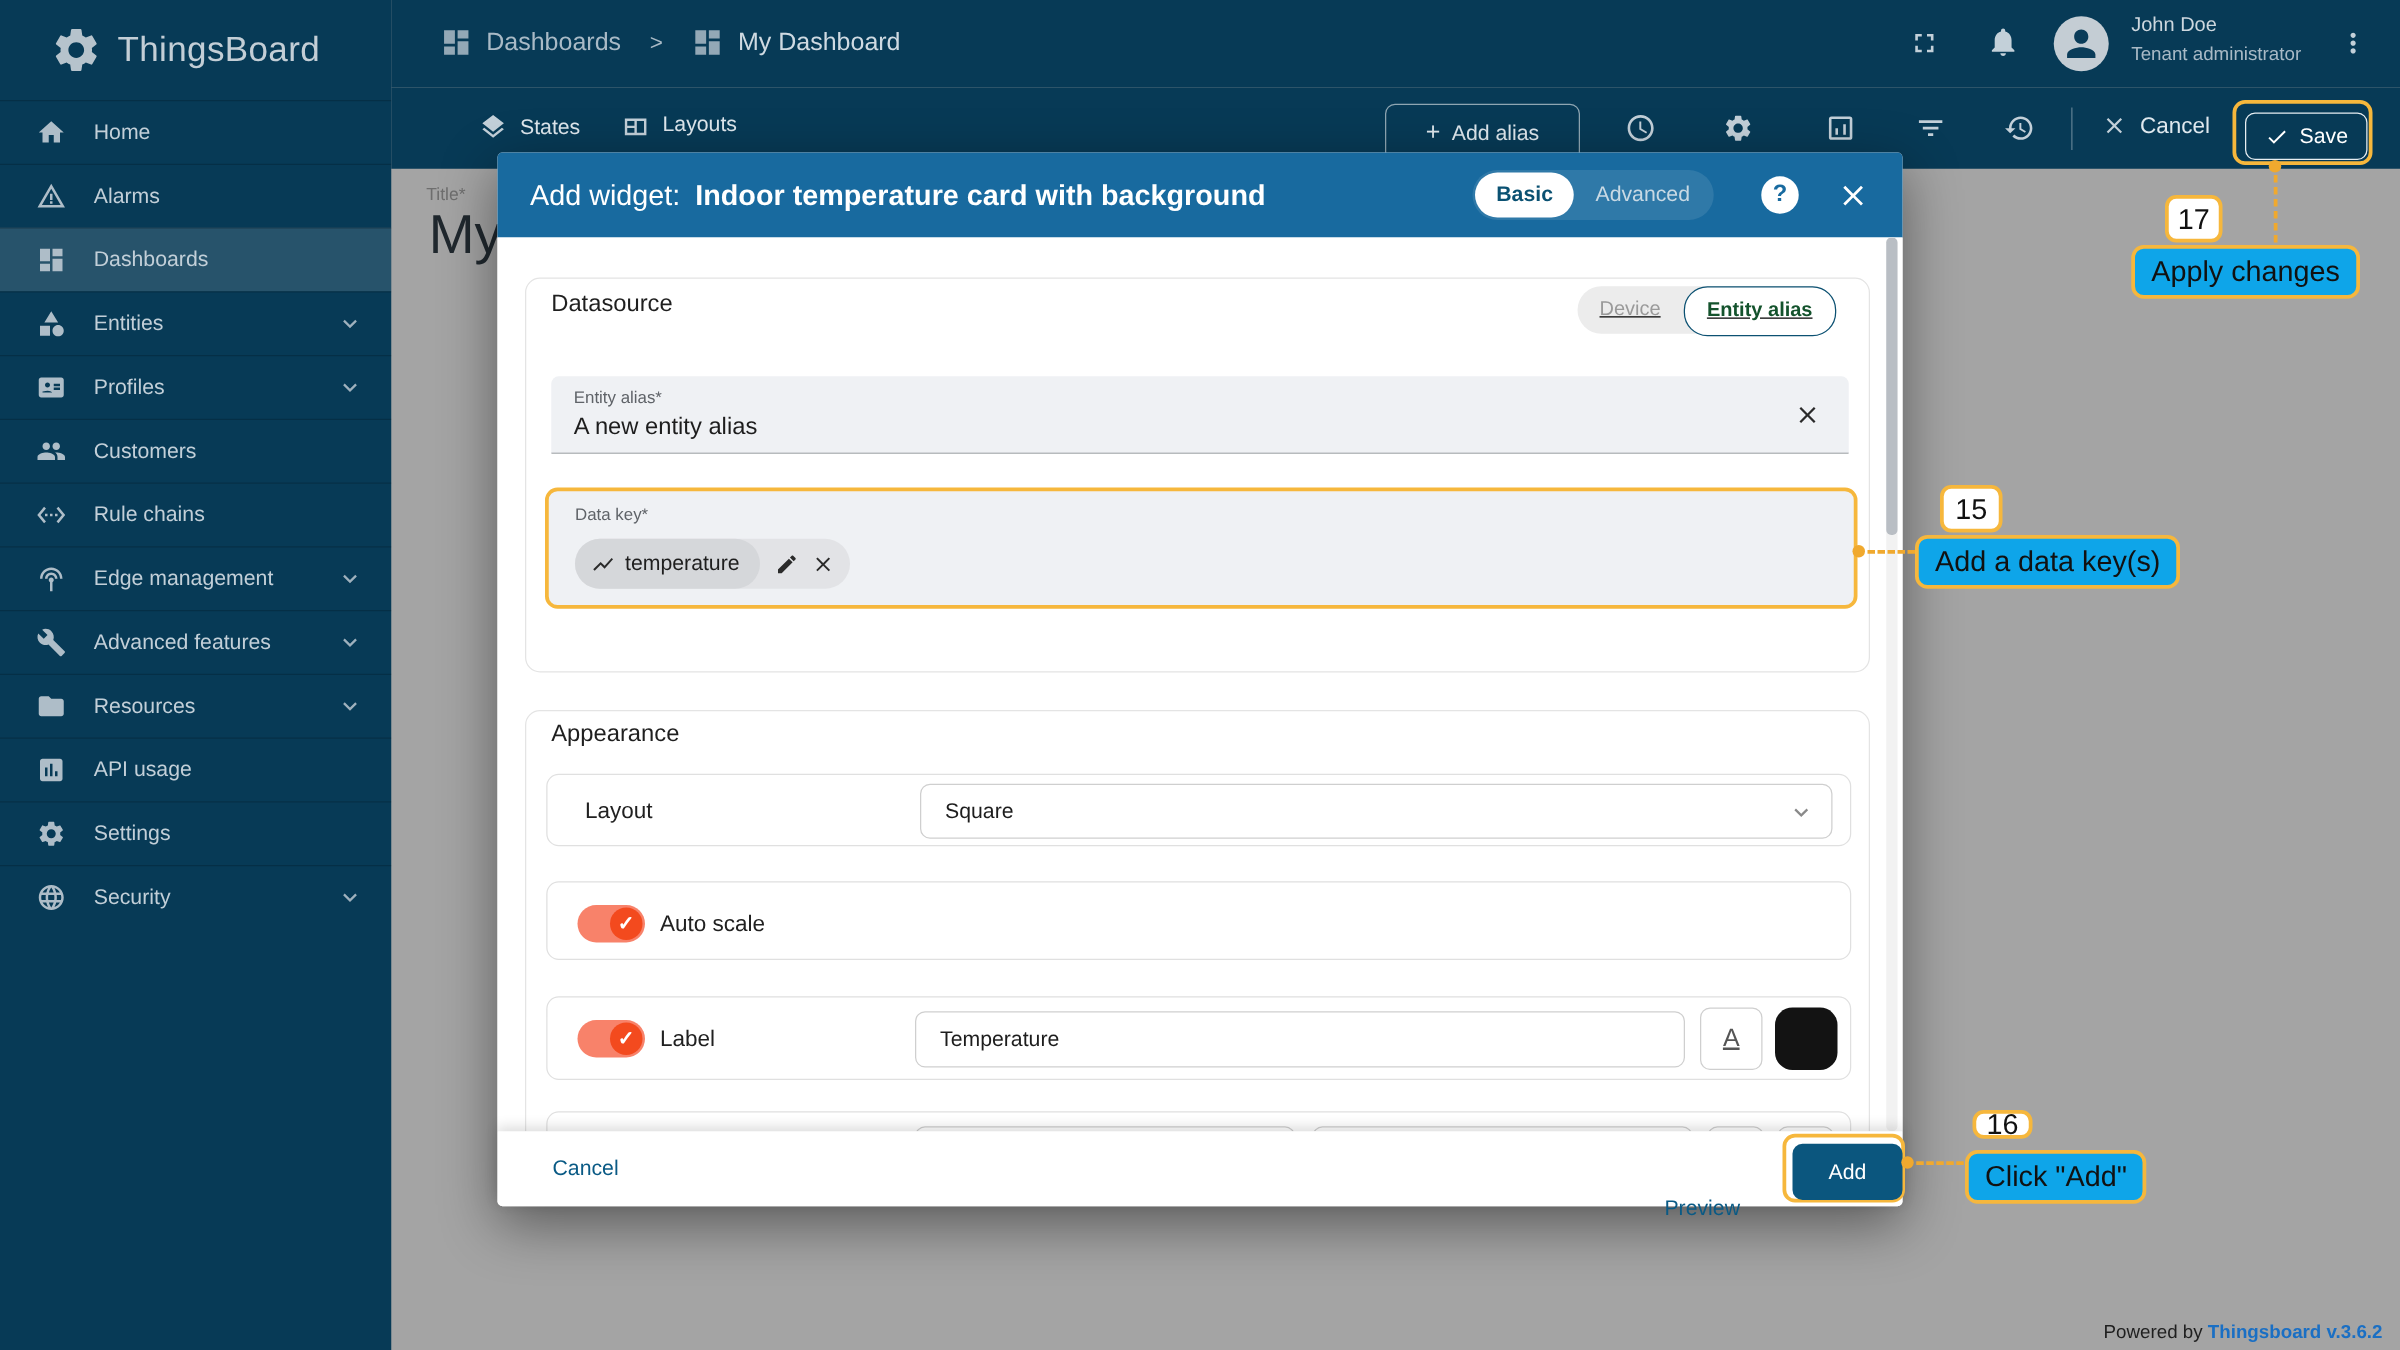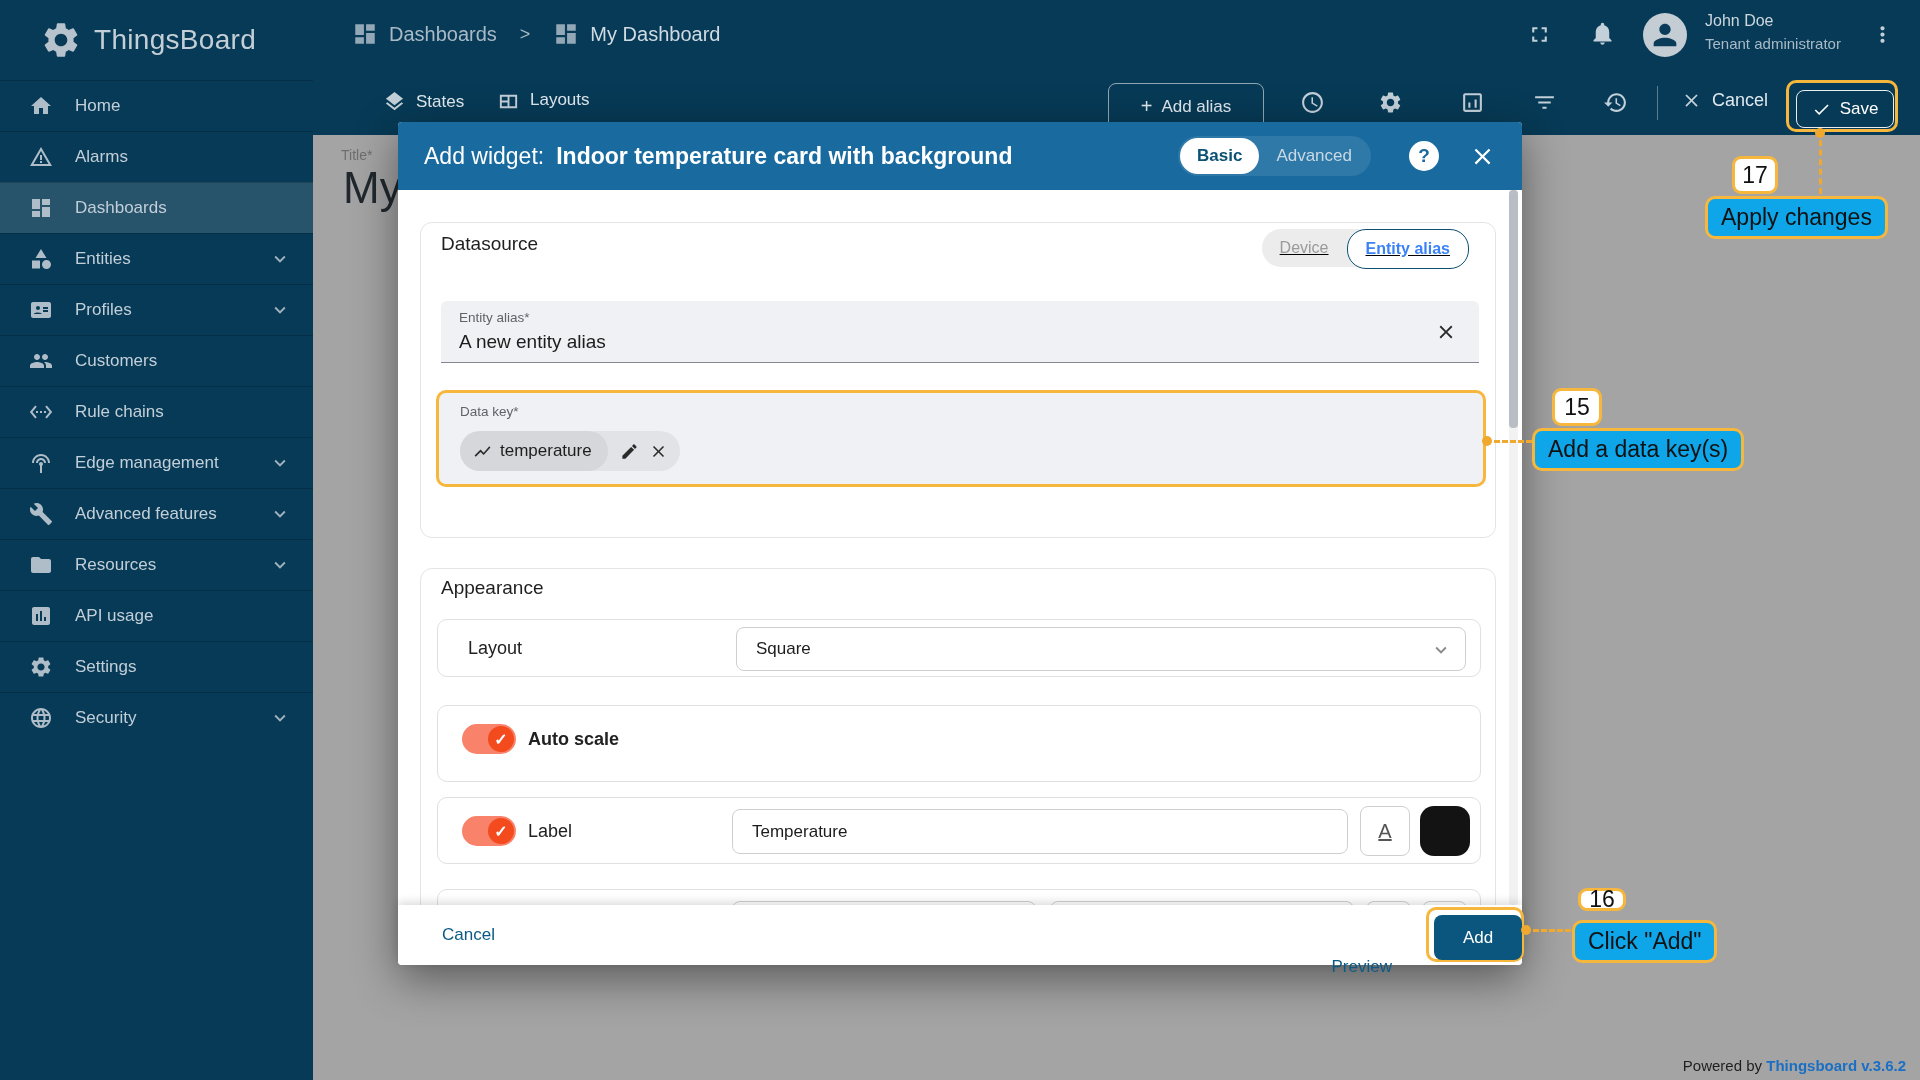--- a/index.html
+++ b/index.html
@@ -45,21 +45,21 @@
   .help-circle{width:30px;height:30px;border-radius:50%;background:#fff;color:#186a9f;
                font-weight:800;font-size:19px;display:flex;align-items:center;justify-content:center;
                margin-left:38px;cursor:pointer;}
   .modal-body{position:absolute;left:0;top:68px;width:100%;height:715px;overflow:hidden;background:#fff;}
   .card{position:absolute;border:1px solid #e4e4e4;border-radius:12px;background:#fff;}
   .card-title{position:absolute;left:20px;top:10px;font-size:19px;font-weight:500;color:#1f1f1f;}
 
   .seg-group{position:absolute;right:26px;top:6px;height:38px;background:#ececec;border-radius:19px;
              display:flex;align-items:flex-start;text-decoration:underline;}
   .seg{font-size:16px;color:#9a9a9a;padding:0 18px;line-height:38px;cursor:pointer;}
-  .seg.selected{background:#fff;border:1.5px solid #0c5172;color:#3b82f6;font-weight:600;border-radius:19px;}
+  .seg.selected{background:#fff;border:1.5px solid #0c5172;color:#14532d;font-weight:600;border-radius:19px;}
 
   .fill-field{background:#eff1f4;border-radius:6px 6px 0 0;}
   .fill-label{position:absolute;left:18px;top:9px;font-size:13.5px;color:#5f6368;}
   .fill-value{position:absolute;left:18px;top:30px;font-size:19px;color:#1d1d1d;}
 
   .chip{position:absolute;left:21px;top:38px;height:40px;display:flex;align-items:center;
         background:#e2e3e6;border-radius:20px;padding-right:12px;}
   .chip-main{display:flex;align-items:center;gap:8px;background:#d5d7da;border-radius:20px;
              height:40px;padding:0 16px 0 13px;font-size:17px;color:#1e1e1e;}
   .chip-ic{width:19px;height:19px;color:#2b2b2b;cursor:pointer;}
@@ -366,21 +366,21 @@
         <div class="row-card" style="left:16px;top:50px;width:1044px;height:58px;">
           <span class="row-label" style="position:absolute;left:30px;top:18px;">Layout</span>
           <div class="outline-input" style="left:298px;top:7px;width:730px;height:44px;">
             <span>Square</span>
             <svg style="position:absolute;right:13px;top:11px;width:22px;height:22px;color:#8a8a8a;" viewBox="0 0 24 24" fill="currentColor">
                 <path d="M7.41 8.59L12 13.17l4.59-4.58L18 10l-6 6-6-6 1.41-1.41z"></path>
               </svg>
           </div>
         </div>
 
-        <div class="row-card" style="left:16px;top:136px;width:1044px;height:77px;font-weight:bold;">
+        <div class="row-card" style="left:16px;top:136px;width:1044px;height:63px;">
           <div class="toggle" style="left:24px;top:18px;"></div>
           <span class="row-label" style="position:absolute;left:90px;top:23px;">Auto scale</span>
         </div>
 
         <div class="row-card" style="left:16px;top:228px;width:1044px;height:67px;">
           <div class="toggle" style="left:24px;top:18px;"></div>
           <span class="row-label" style="position:absolute;left:90px;top:23px;">Label</span>
           <div class="outline-input" style="left:294px;top:11px;width:616px;height:45px;">
             <span>Temperature</span>
           </div>

